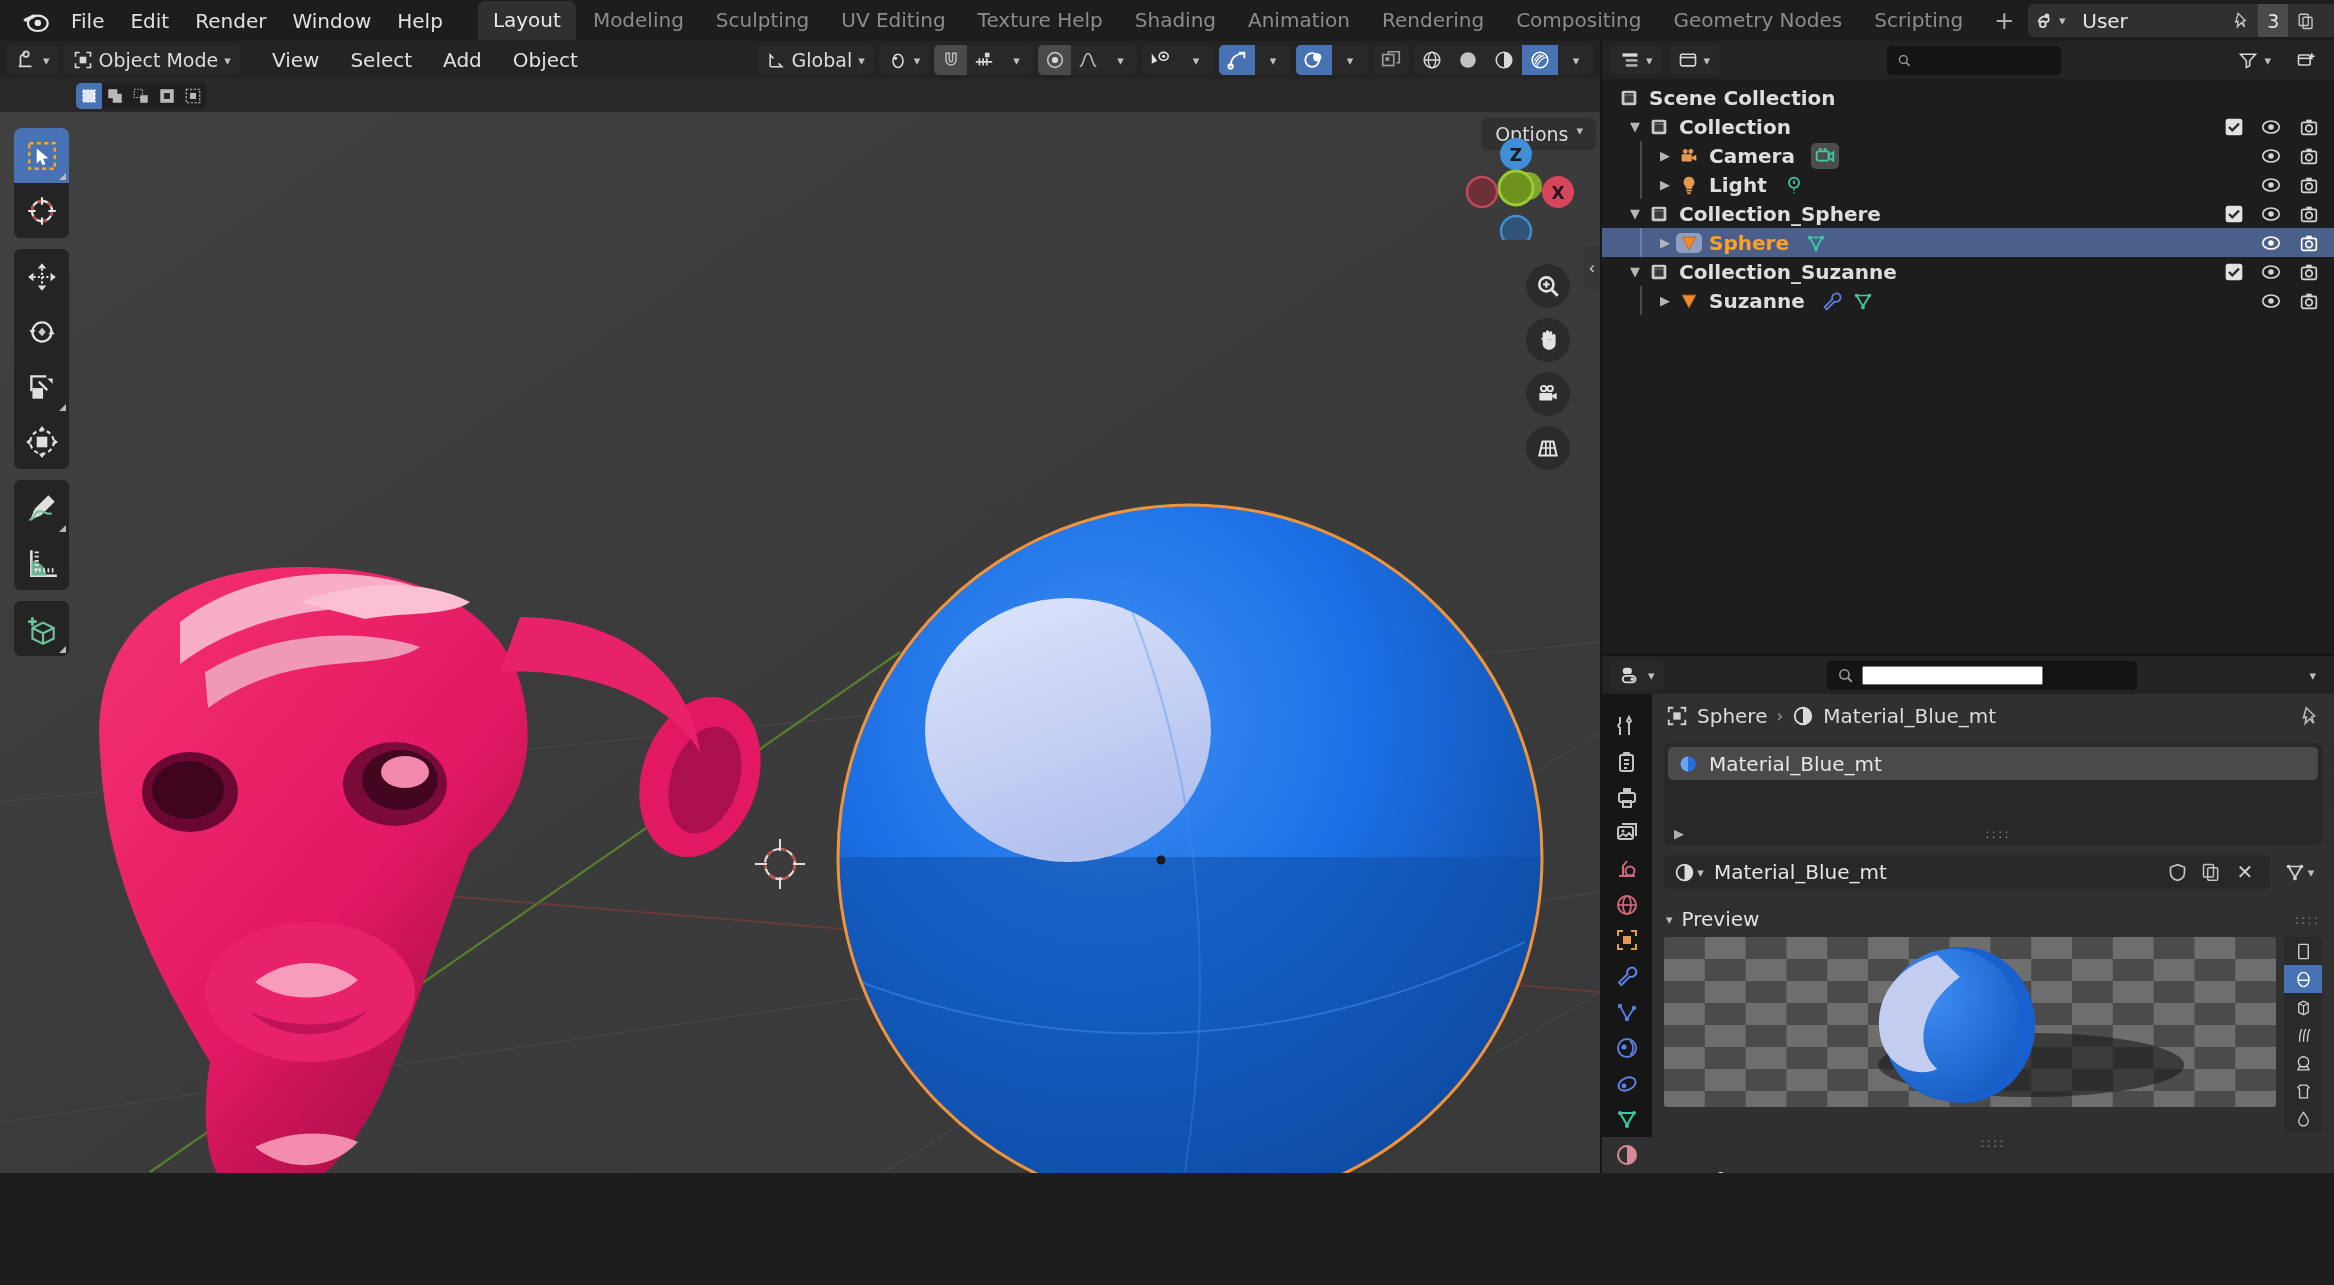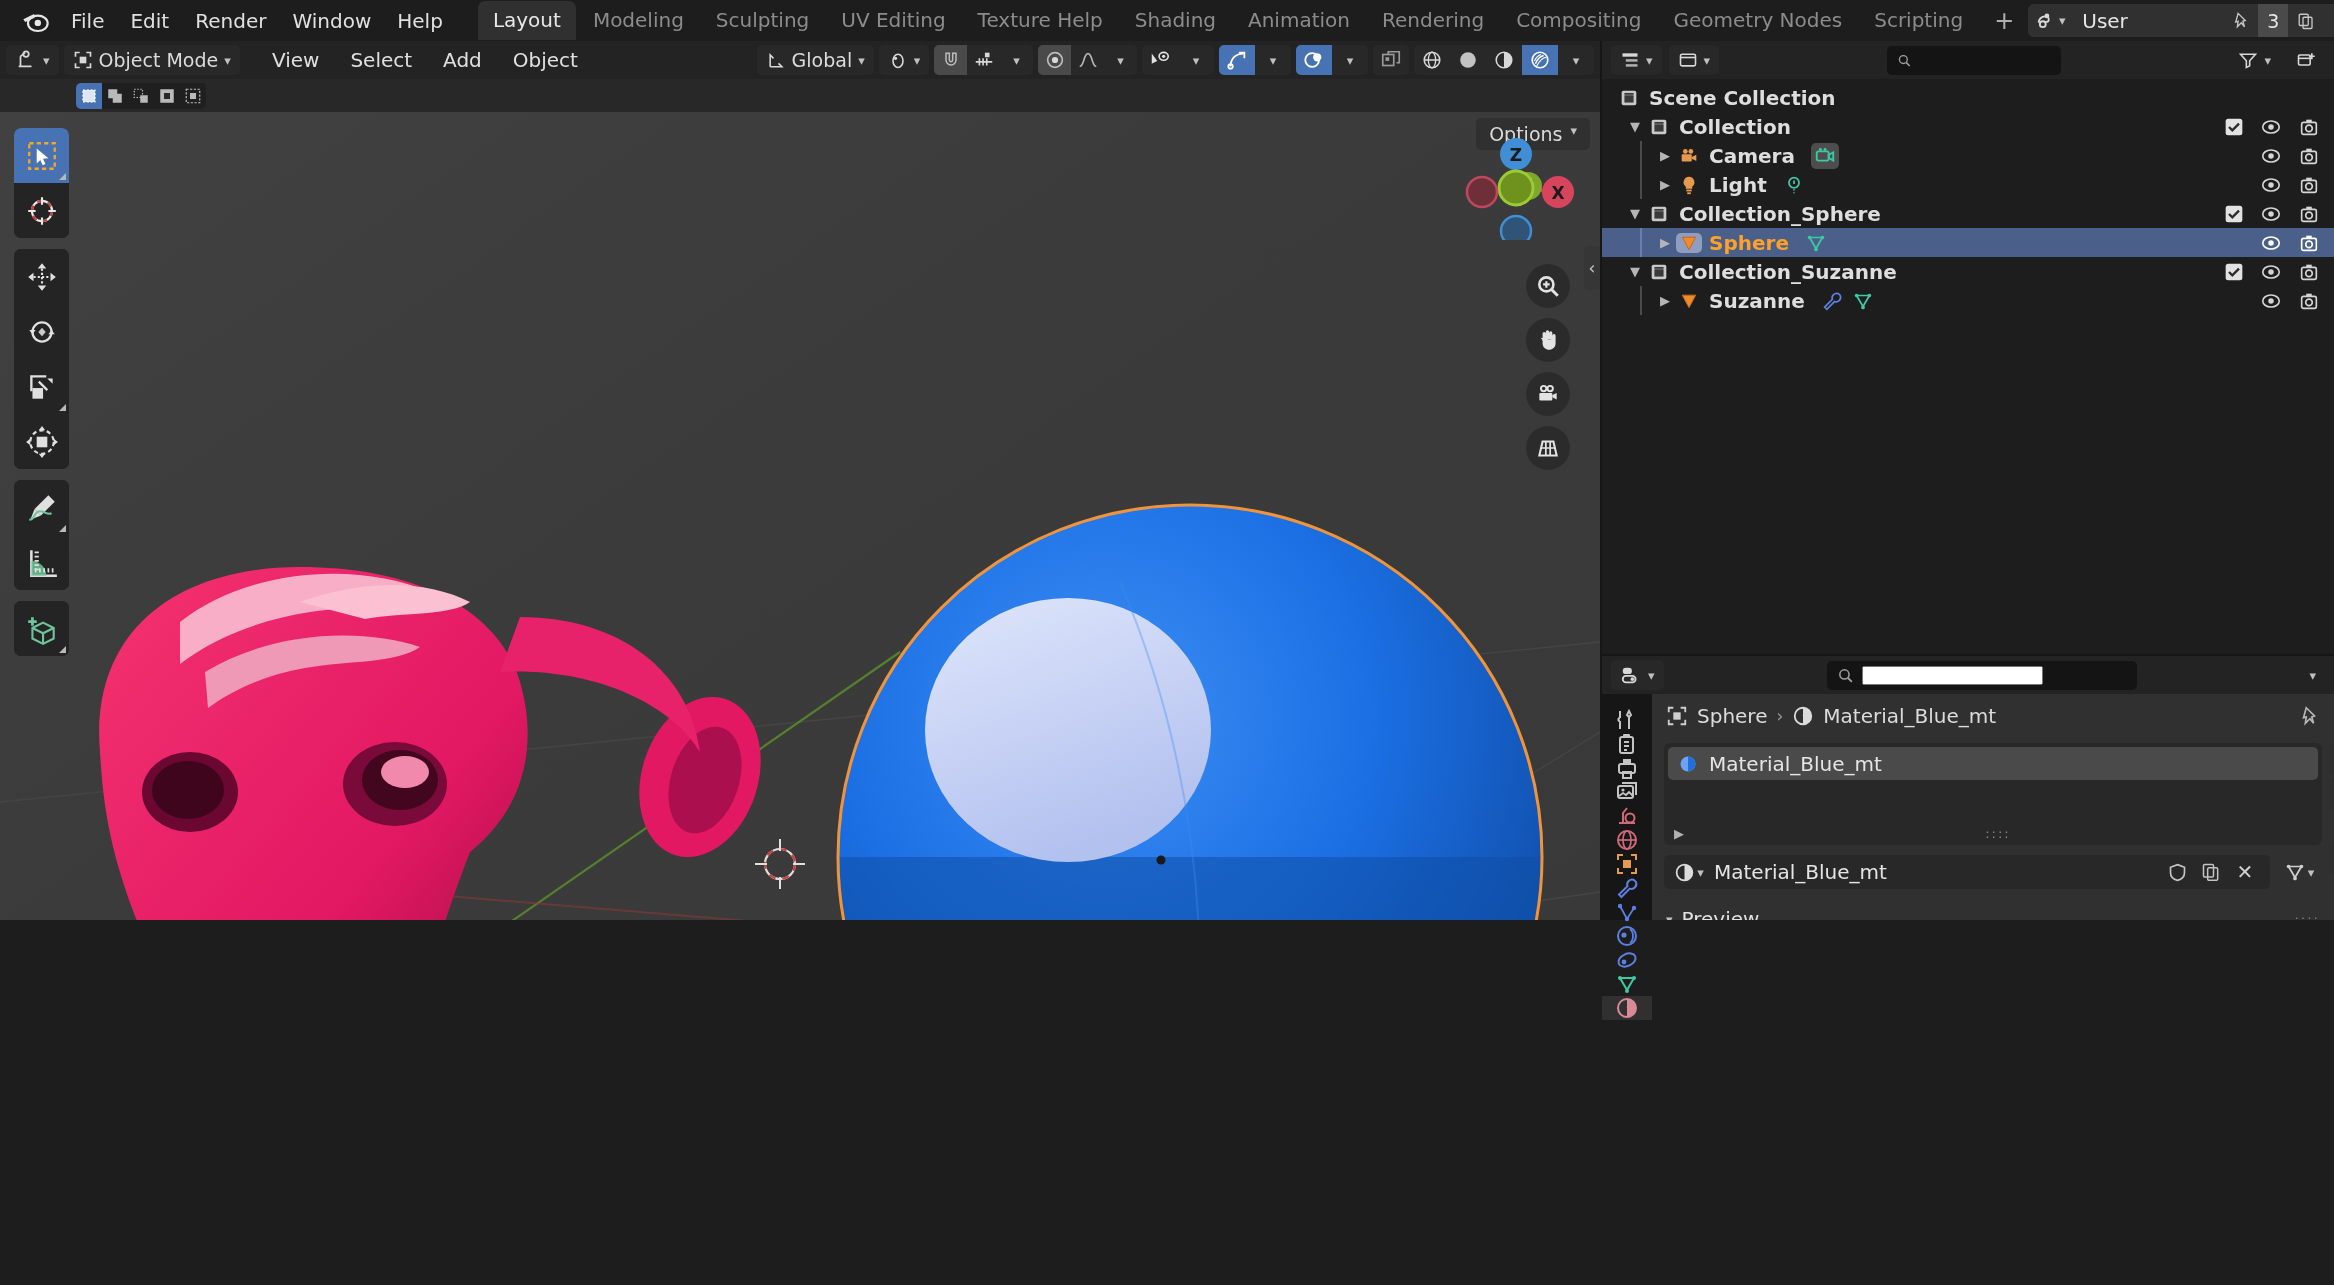--- a/index.html
+++ b/index.html
@@ -3,21 +3,21 @@
 <meta charset="utf-8">
 <style>
   * { box-sizing: border-box; margin:0; padding:0; }
   html,body{ background:#1d1d1d; }
   body{
     width:2334px; height:1285px; overflow:hidden;
     font-family:"DejaVu Sans","Liberation Sans",sans-serif;
     color:#e5e5e5; font-size:20px;
     -webkit-font-smoothing:antialiased;
   }
-  .app{ width:2334px; height:920px; position:relative; background:#1d1d1d; display:flex; flex-direction:column; }
+  .app{ width:2334px; height:1173px; position:relative; background:#1d1d1d; display:flex; flex-direction:column; }
 
   
   .topbar{ height:41px; background:#1d1d1d; display:flex; align-items:center; padding:0 6px; flex:0 0 41px; position:relative; }
   .blender-logo{ width:34px; height:34px; margin:0 8px 0 14px; display:flex; align-items:center; justify-content:center; }
   .menu-item{ padding:5px 13px; font-size:20px; color:#e0e0e0; border-radius:4px; white-space:nowrap; }
   .wstabs{ display:flex; align-items:center; margin-left:22px; gap:2px; }
   .wstab{ padding:7px 15px 8px; font-size:20px; color:#8c8c8c; border-radius:7px 7px 0 0; white-space:nowrap; }
   .wstab.active{ background:#303030; color:#e8e8e8; }
   .wsplus{ color:#b0b0b0; font-size:24px; padding:2px 14px; }
   .topright{ margin-left:auto; display:flex; align-items:center; gap:7px; padding-right:4px; }
@@ -46,21 +46,21 @@
 
   
   .vp-subheader{ height:33px; background:#282828; display:flex; align-items:center; padding:0 8px; flex:0 0 33px; }
   .selmode{ display:flex; align-items:center; background:#1f1f1f; border-radius:5px; overflow:hidden; height:26px; }
   .selmode .seg{ width:26px; height:26px; display:flex; align-items:center; justify-content:center; }
   .selmode .seg.on{ background:#4772b3; }
 
   
   .viewport{ flex:1; position:relative; overflow:hidden; background:#3d3d3d;
     background-image:linear-gradient(145deg,#414141 0%,#3b3b3b 45%,#393939 100%); }
-  .vp-options{ position:absolute; right:10px; top:6px; background:#303030; border-radius:5px;
+  .vp-options{ position:absolute; right:4px; top:6px; background:#303030; border-radius:5px;
     padding:5px 13px; font-size:19px; color:#dadada; display:flex; align-items:flex-start; gap:8px; }
   .vp-text{ position:absolute; left:95px; top:18px; font-size:20px; line-height:29px; color:#f2f2f2;
     text-shadow:0 1px 2px rgba(0,0,0,.85); pointer-events:none; }
   .toolshelf{ position:absolute; left:14px; top:16px; display:flex; flex-direction:column; gap:0; }
   .tool-grp{ display:flex; flex-direction:column; background:#242424; border-radius:7px; overflow:hidden; margin-bottom:11px; }
   .tool{ width:55px; height:55px; display:flex; align-items:center; justify-content:center; position:relative; background:#242424; }
   .tool.on{ background:#4772b3; }
   .tool .corner{ position:absolute; right:3px; bottom:3px; width:0; height:0;
     border-left:7px solid transparent; border-bottom:7px solid #b9b9b9; }
   .navgiz{ position:absolute; right:26px; top:18px; width:110px; height:110px; }

